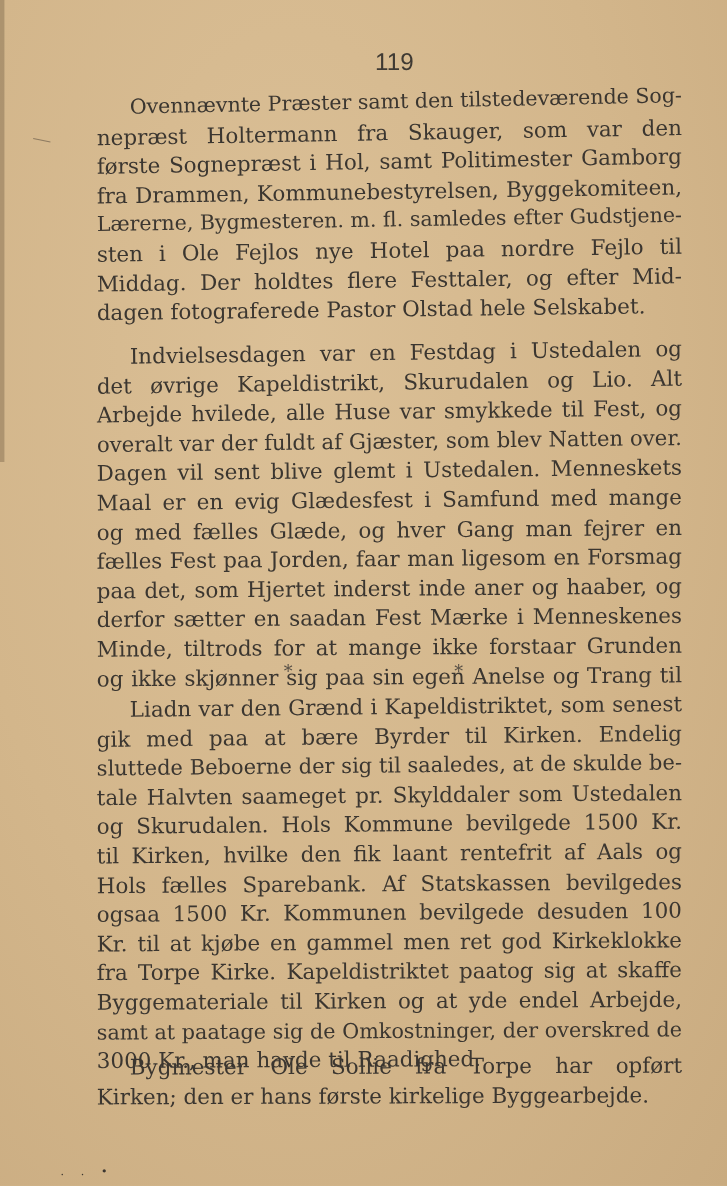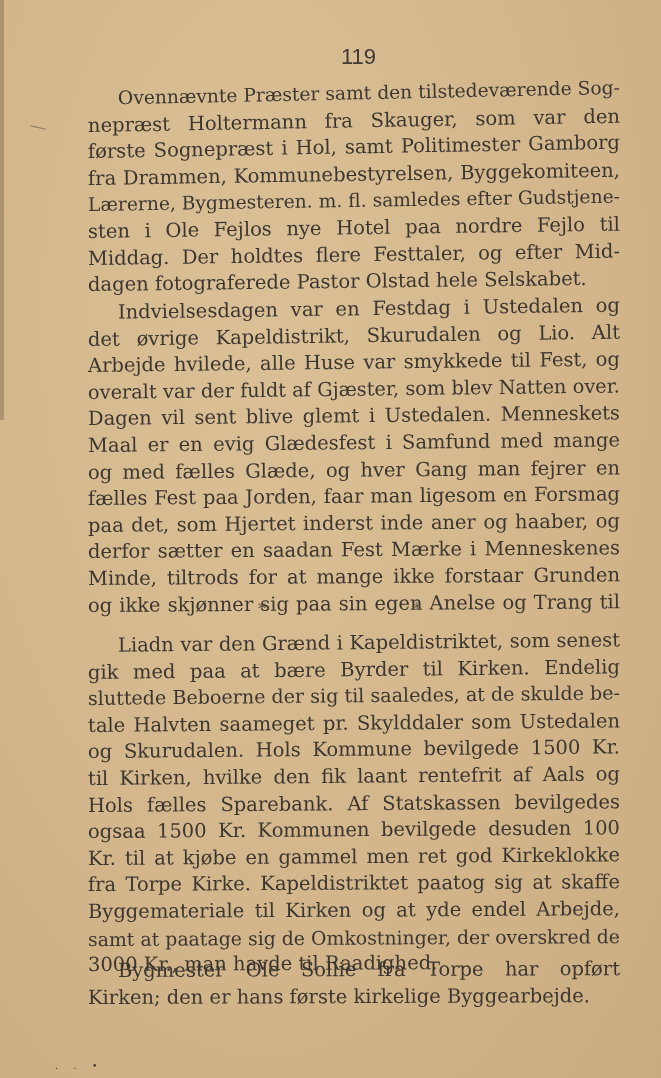--- a/index.html
+++ b/index.html
@@ -51,21 +51,21 @@
   <div class="line indent" style="transform: rotate(-1.2deg); font-size: 18.659px;">Ovennævnte Præster samt den tilstedeværende Sog-</div>
   <div class="line" style="transform:rotate(-1deg);">nepræst Holtermann fra Skauger, som var den</div>
   <div class="line" style="transform:rotate(-1deg);">første Sognepræst i Hol, samt Politimester Gamborg</div>
   <div class="line" style="transform:rotate(-0.9deg);">fra Drammen, Kommunebestyrelsen, Byggekomiteen,</div>
   <div class="line" style="transform: rotate(-0.9deg); font-size: 18.664px;">Lærerne, Bygmesteren. m. fl. samledes efter Gudstjene-</div>
   <div class="line" style="transform:rotate(-0.8deg);">sten i Ole Fejlos nye Hotel paa nordre Fejlo til</div>
   <div class="line" style="transform:rotate(-0.8deg);">Middag. Der holdtes flere Festtaler, og efter Mid-</div>
   <div class="line last" style="transform:rotate(-0.7deg);">dagen fotograferede Pastor Olstad hele Selskabet.</div>
 </div>
 
-<div class="text" style="top:300px;">
+<div class="text" style="top:312px;">
   <div class="line indent" style="transform:rotate(-0.8deg);">Indvielsesdagen var en Festdag i Ustedalen og</div>
   <div class="line" style="transform:rotate(-0.8deg);">det øvrige Kapeldistrikt, Skurudalen og Lio. Alt</div>
   <div class="line" style="transform:rotate(-0.7deg);">Arbejde hvilede, alle Huse var smykkede til Fest, og</div>
   <div class="line" style="transform: rotate(-0.7deg); font-size: 19.3562px;">overalt var der fuldt af Gjæster, som blev Natten over.</div>
   <div class="line" style="transform:rotate(-0.6deg);">Dagen vil sent blive glemt i Ustedalen. Menneskets</div>
   <div class="line" style="transform:rotate(-0.6deg);">Maal er en evig Glædesfest i Samfund med mange</div>
   <div class="line" style="transform:rotate(-0.5deg);">og med fælles Glæde, og hver Gang man fejrer en</div>
   <div class="line" style="transform:rotate(-0.5deg);">fælles Fest paa Jorden, faar man ligesom en Forsmag</div>
   <div class="line" style="transform:rotate(-0.5deg);">paa det, som Hjertet inderst inde aner og haaber, og</div>
   <div class="line" style="transform:rotate(-0.4deg);">derfor sætter en saadan Fest Mærke i Menneskenes</div>

